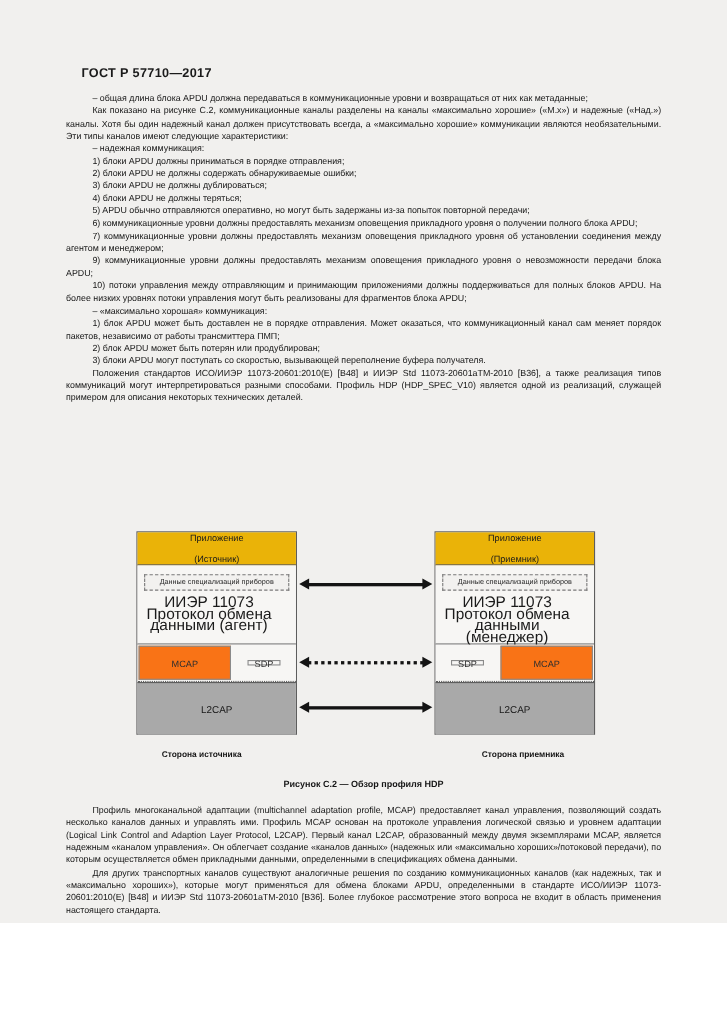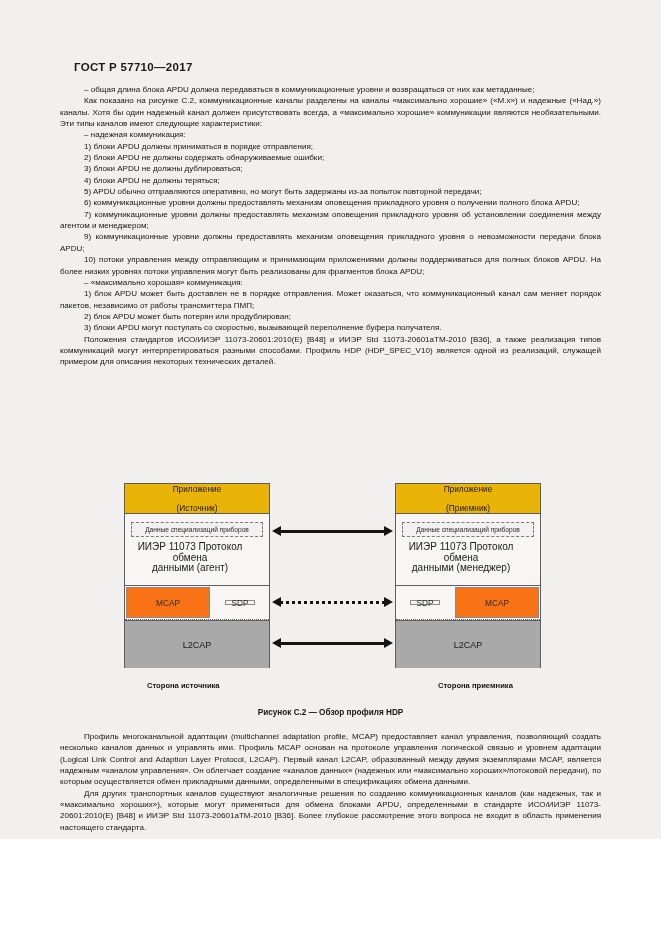--- a/index.html
+++ b/index.html
@@ -114,21 +114,21 @@
     font-size: 6.6px;
     color: #2a2a2a;
     background: #f2f1ef;
     white-space: nowrap;
   }
   .proto-text {
     position: absolute;
     left: 2px; right: 16px;
     top: 28px;
     text-align: center;
-    font-size: 10px;
+    font-size: 14px;
     line-height: 10.6px;
     color: #1a1a1a;
   }
   .row-mcap {
     position: absolute;
     left: 0; top: 102px;
     width: 100%;
     height: 34px;
     border-bottom: 1px dotted #5d5d5d;
     box-sizing: border-box;

